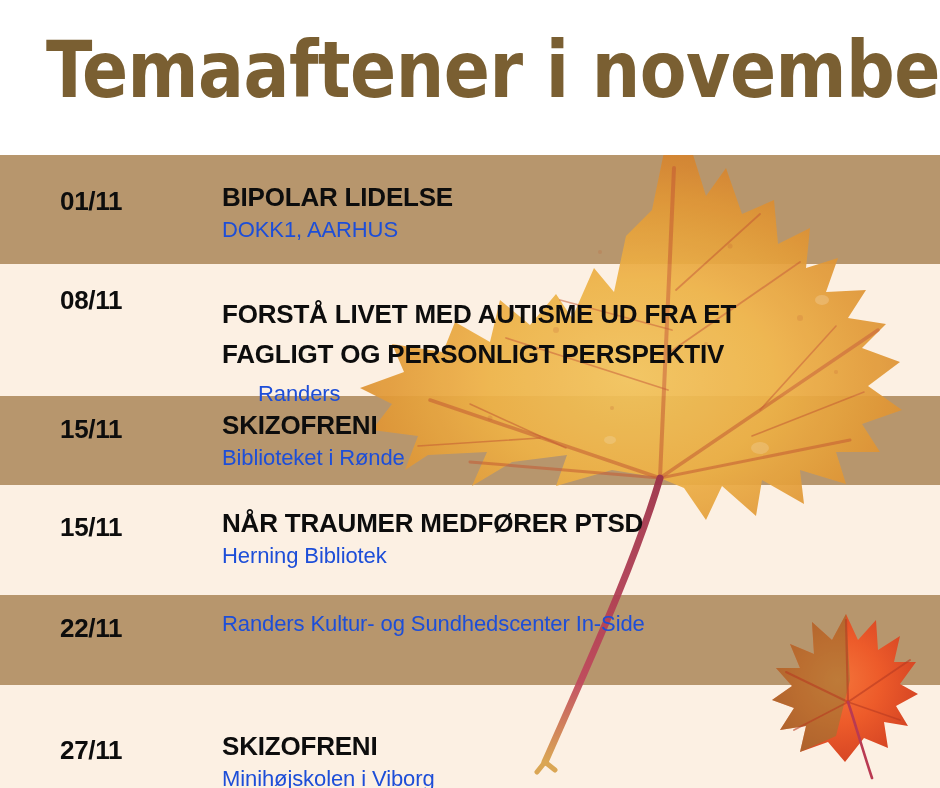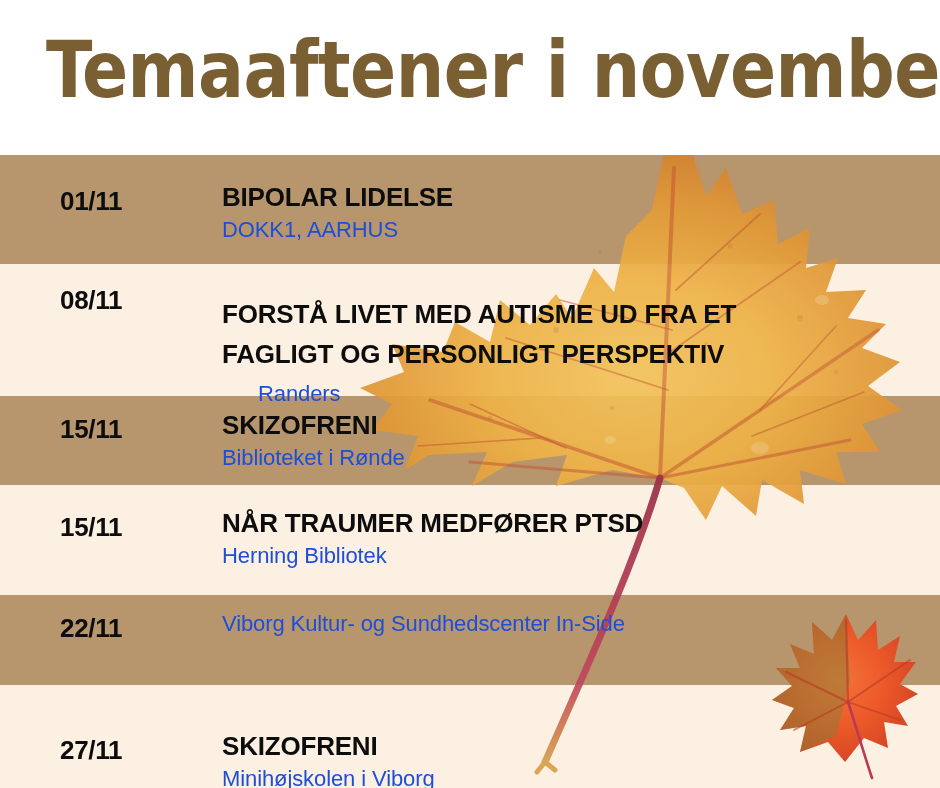--- a/index.html
+++ b/index.html
@@ -235,21 +235,21 @@
     <div class="row-date" style="top:27px;">15/11</div>
     <div class="row-body" style="top:22px;">
       <div class="row-title">NÅR TRAUMER MEDFØRER PTSD</div>
       <div class="row-venue">Herning Bibliotek</div>
     </div>
   </div>
 
   <div class="row" style="top:595px; height:110px;">
     <div class="row-date" style="top:18px;">22/11</div>
     <div class="row-body" style="top:13px;">
-      <div class="row-venue">Viborg Kultur- og Sundhedscenter In-Side</div>
+      <div class="row-venue">Randers Kultur- og Sundhedscenter In-Side</div>
     </div>
   </div>
 
   <div class="row" style="top:707px; height:110px;margin-top:10px;">
     <div class="row-date" style="top:18px;">27/11</div>
     <div class="row-body" style="top:13px;">
       <div class="row-title">SKIZOFRENI</div>
       <div class="row-venue">Minihøjskolen i Viborg</div>
     </div>
   </div>

